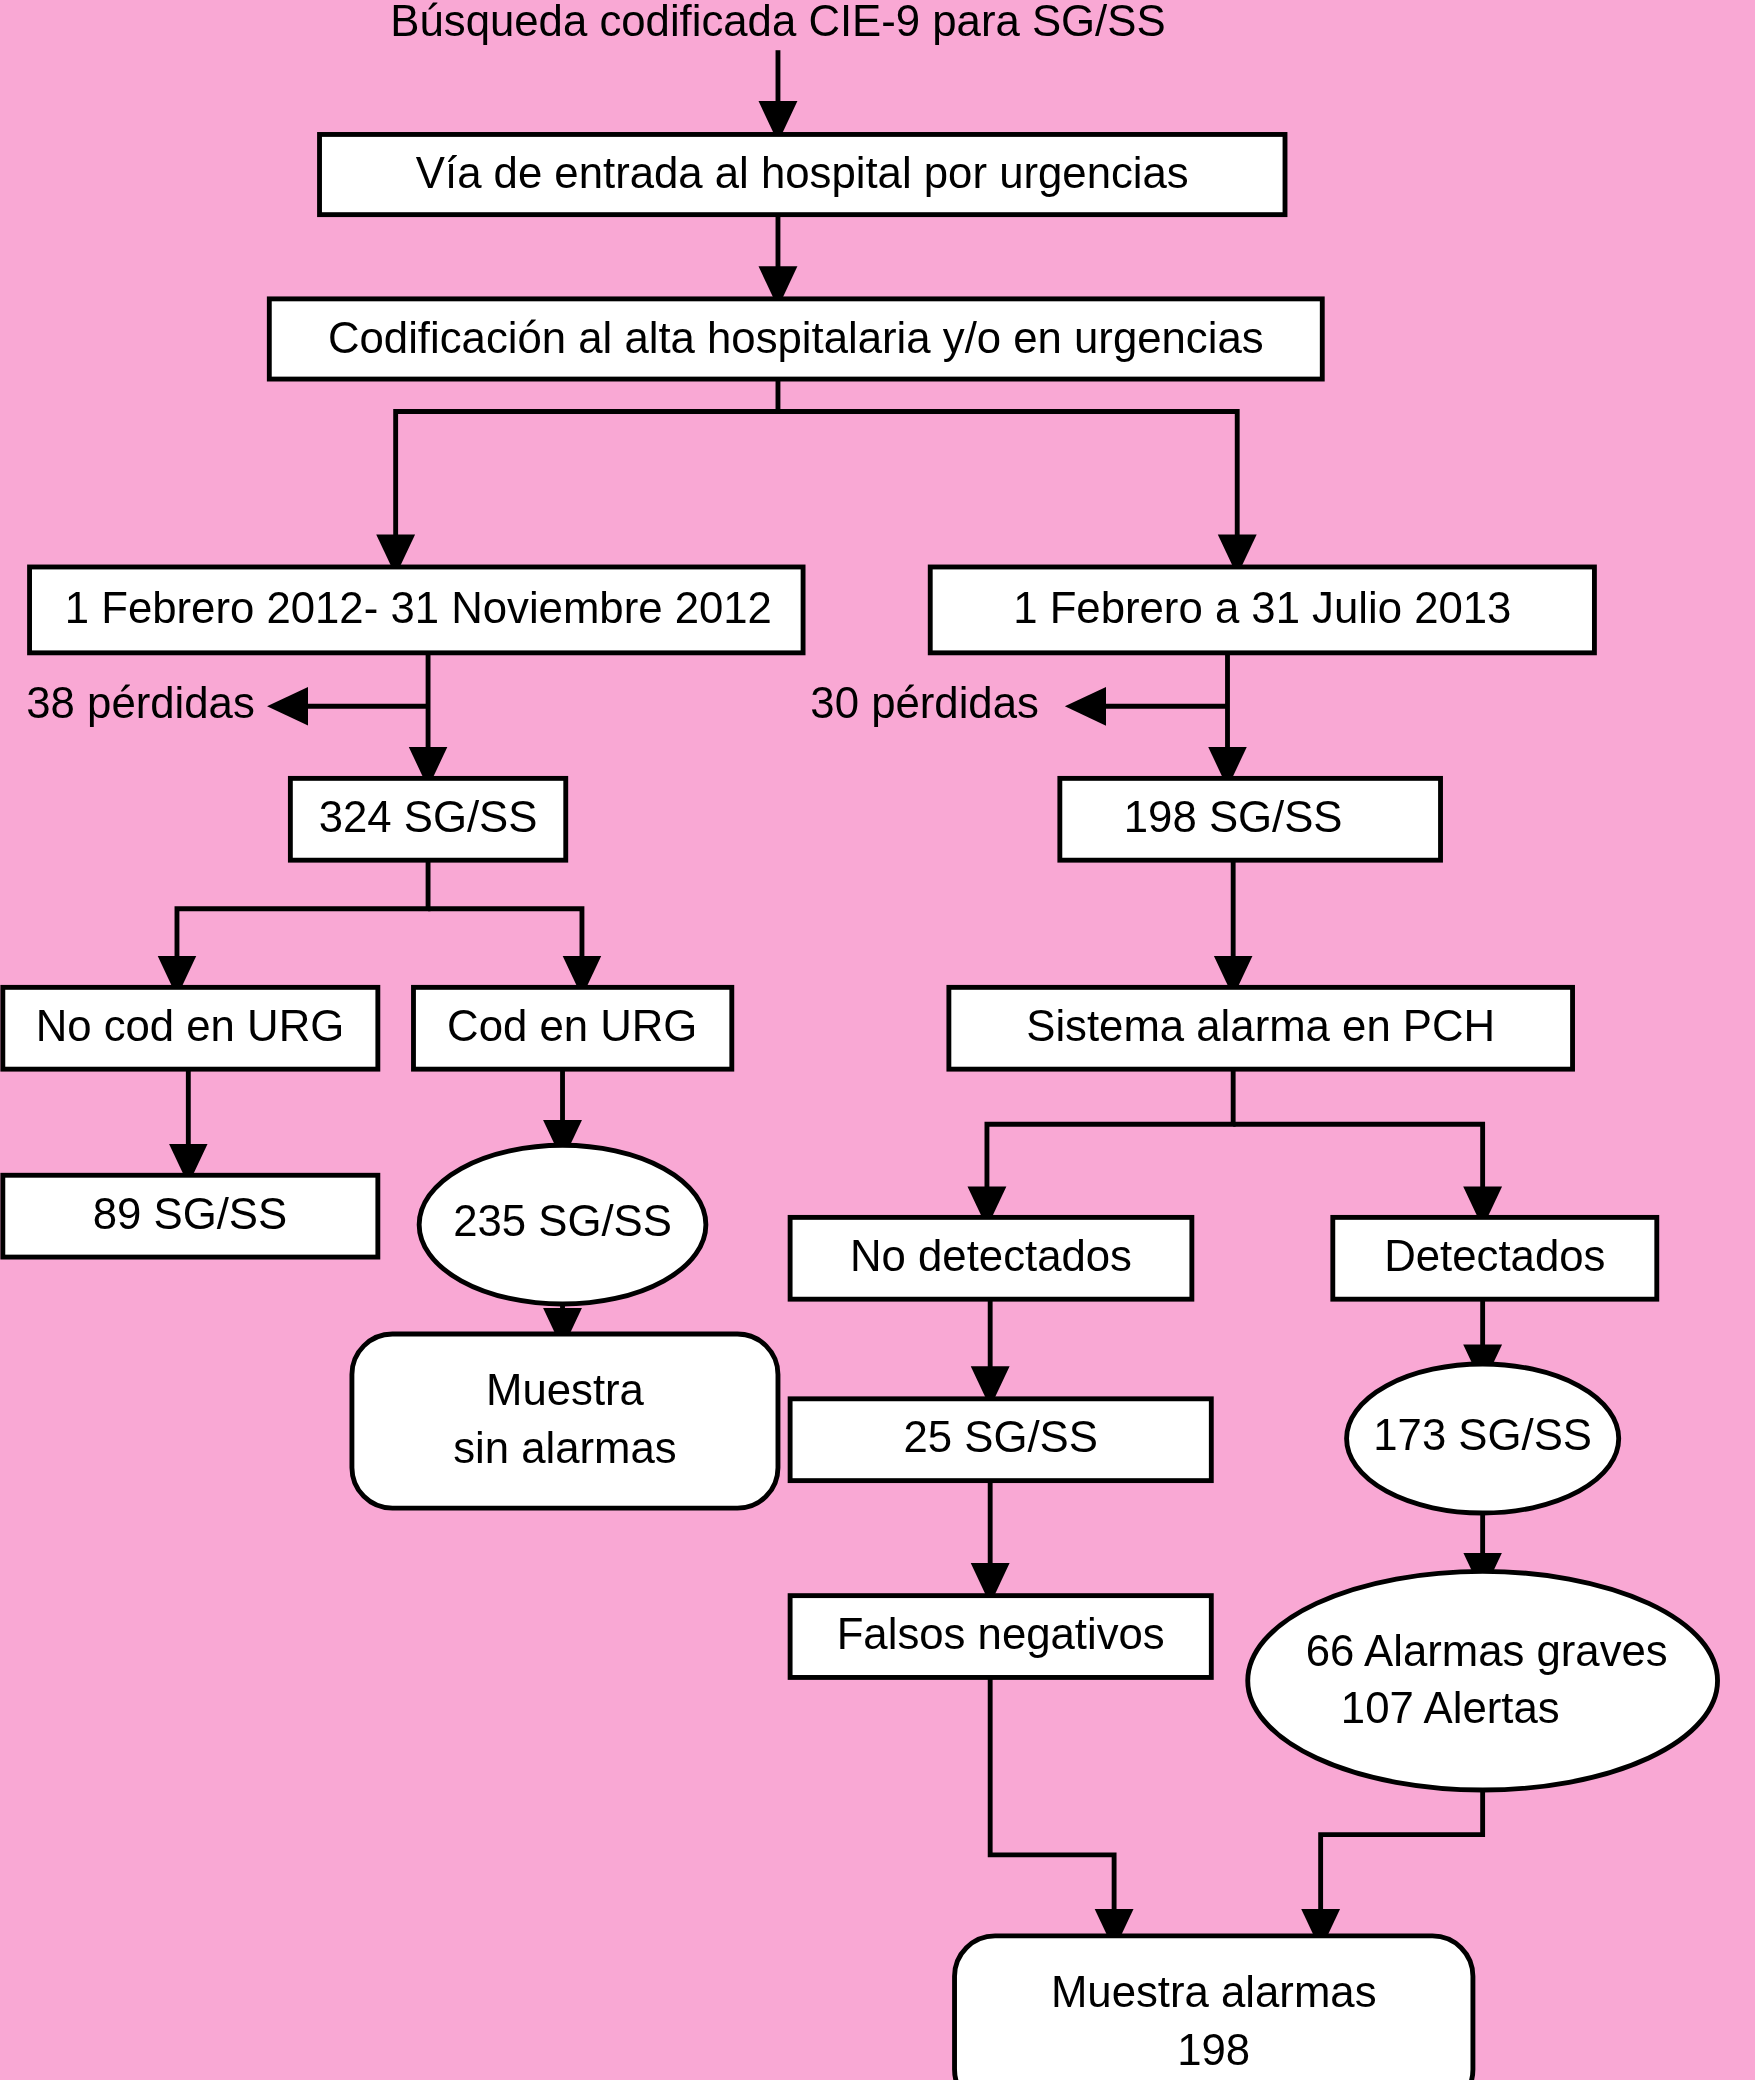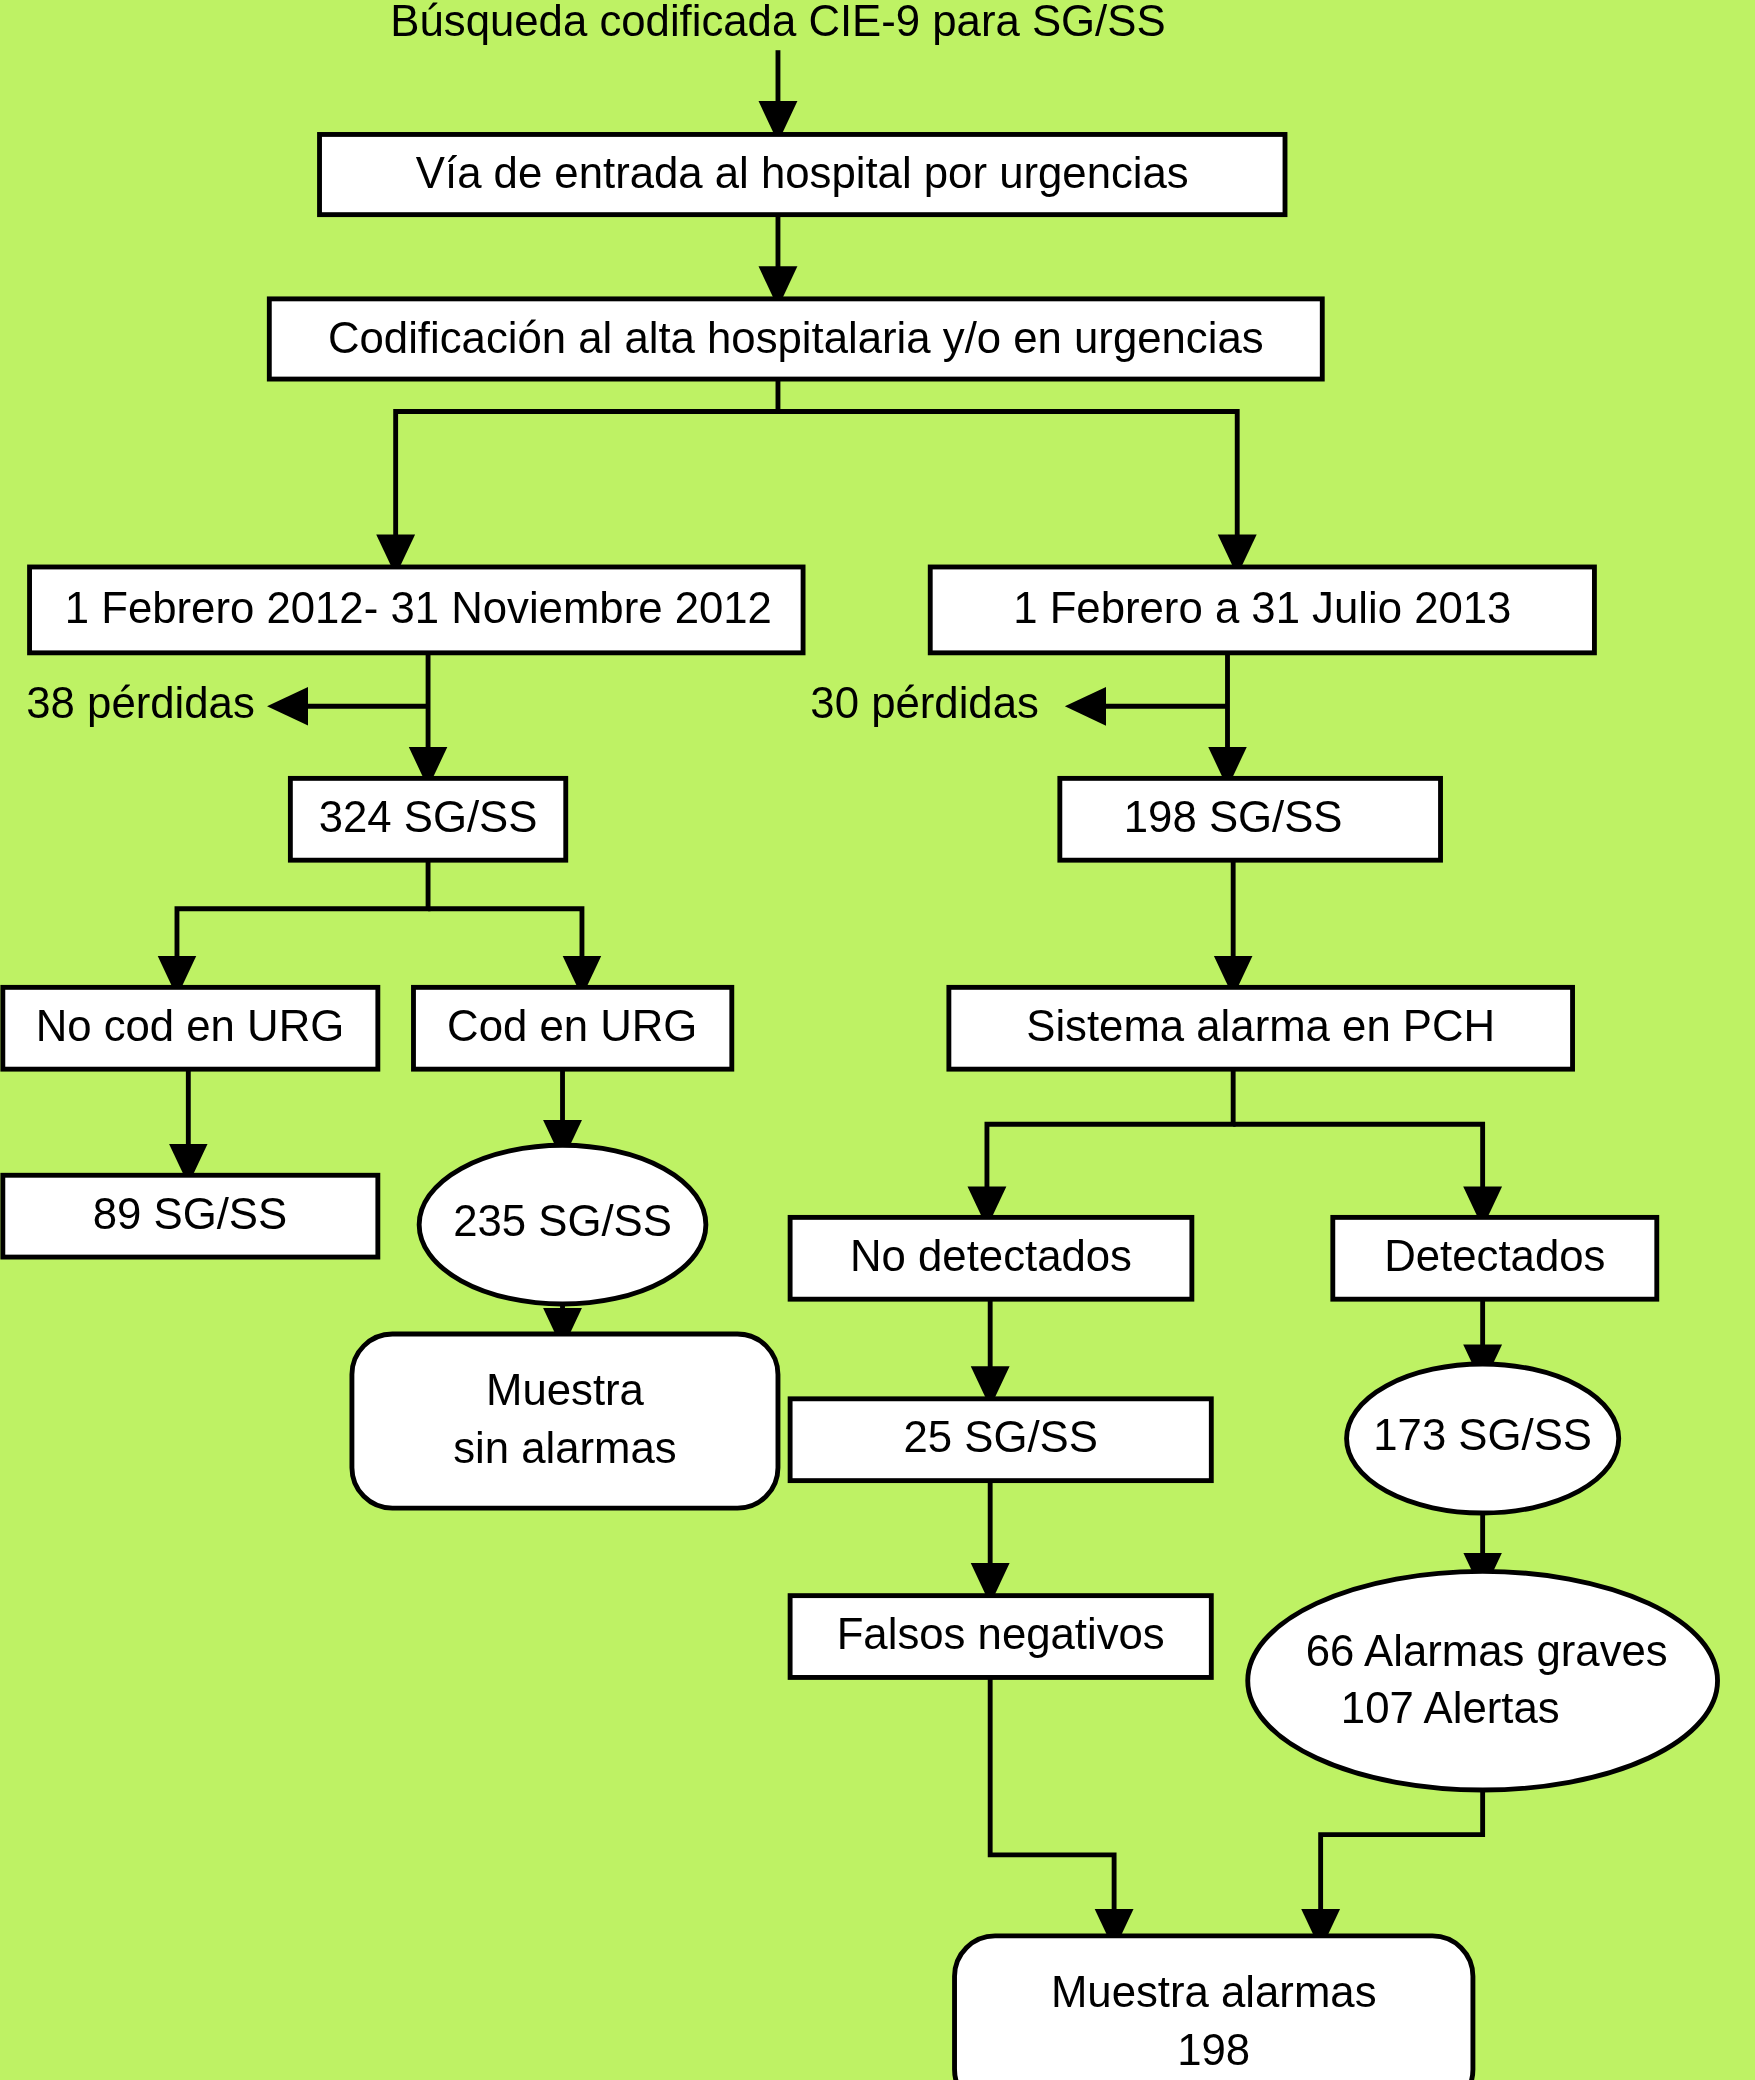--- a/index.html
+++ b/index.html
@@ -4,21 +4,21 @@
 <style>
   html, body {
     margin: 0;
     padding: 0;
     background: #ffffff;
   }
   #diagram-root {
     position: relative;
     width: 1756px;
     height: 2080px;
-    background: #bef264;
+    background: #f9a8d4;
     font-family: "Liberation Sans", sans-serif;
   }
   svg.flow {
     display: block;
     width: 1756px;
     height: 2080px;
   }
   .node-rect {
     fill: #ffffff;
     stroke: #000000;

